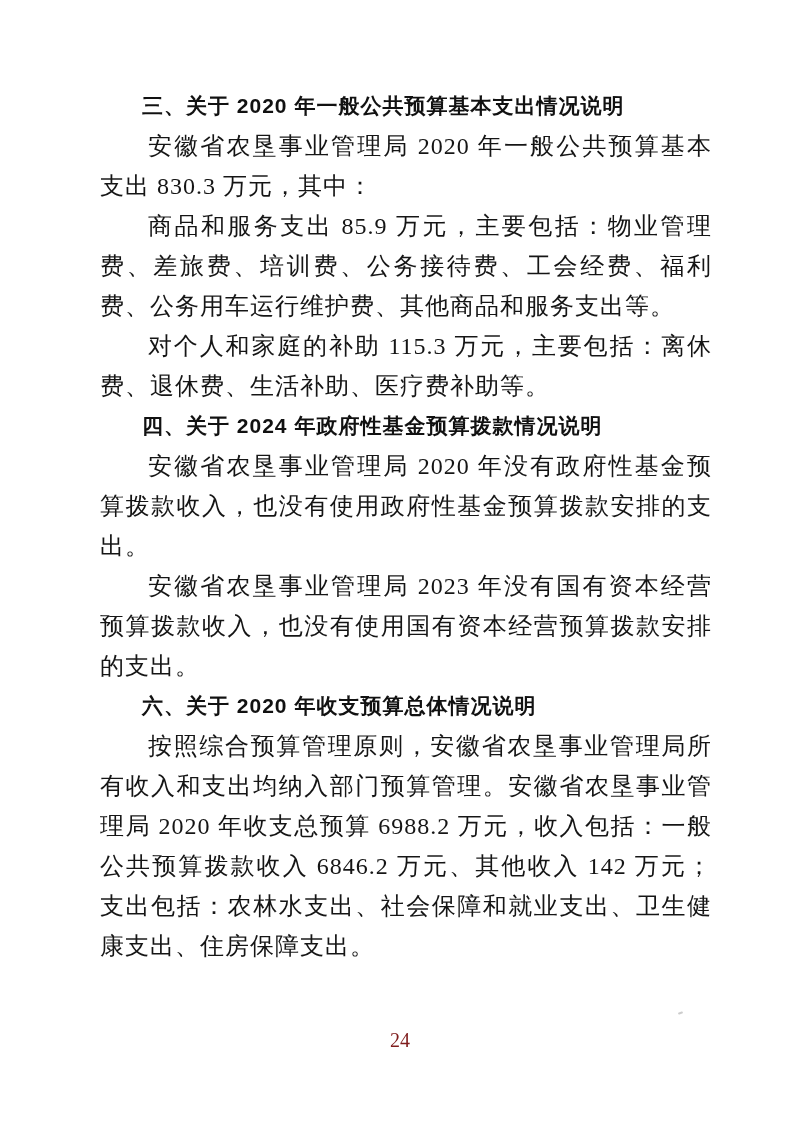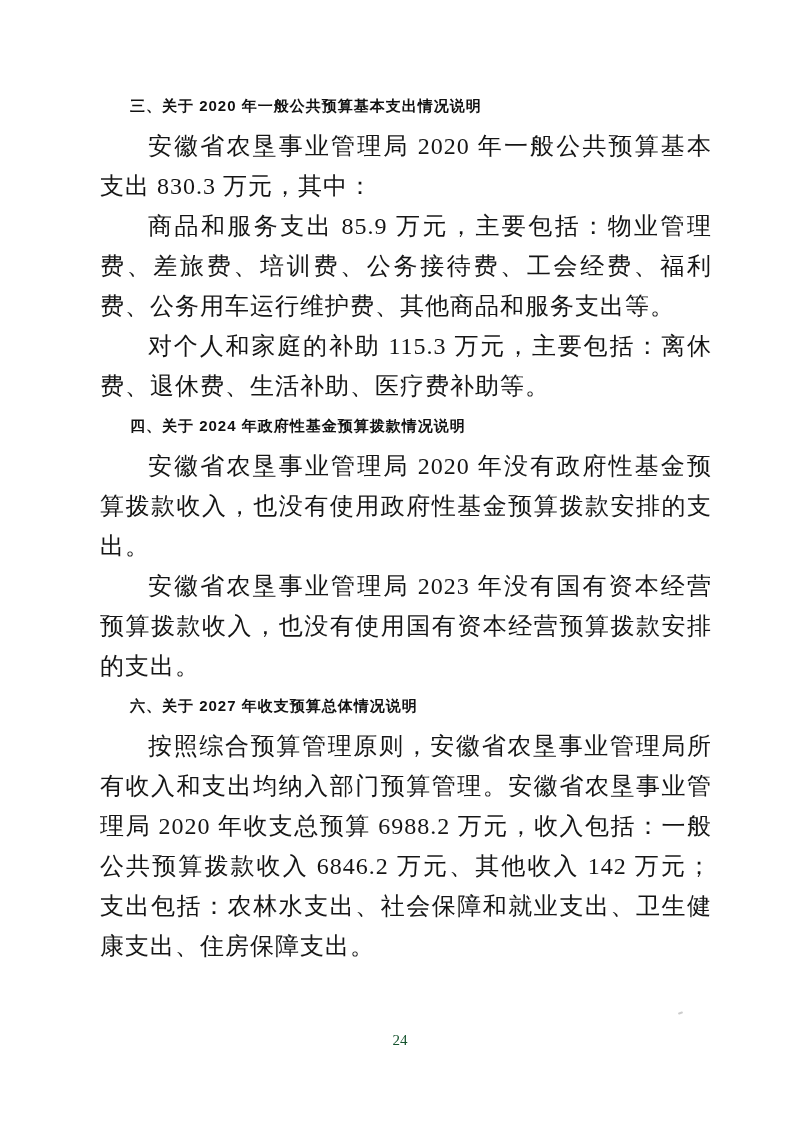--- a/index.html
+++ b/index.html
@@ -18,21 +18,21 @@
   .doc {
     position: absolute;
     left: 100px;
     top: 86px;
     width: 612px;
   }
   .heading {
     margin: 0;
     font-family: "Liberation Sans", "DejaVu Sans", sans-serif;
     font-weight: bold;
-    font-size: 15px;
+    font-size: 21px;
     line-height: 40px;
     letter-spacing: 1px;
     text-indent: 2em;
     color: #111111;
     white-space: nowrap;
   }
   .para {
     margin: 0;
     font-size: 24px;
     line-height: 40px;
@@ -44,23 +44,23 @@
   }
   .footer {
     position: absolute;
     left: 0;
     top: 1030px;
     width: 800px;
     text-align: center;
   }
   .page-number {
     font-family: "Liberation Serif", "DejaVu Serif", serif;
-    font-size: 15px;
+    font-size: 20px;
     line-height: 20px;
-    color: #14532d;
+    color: #7f1d1d;
   }
   .scan-speck {
     position: absolute;
     left: 678px;
     top: 1012px;
     width: 5px;
     height: 2px;
     background: #b8b8b8;
     border-radius: 1px;
     transform: rotate(-20deg);
@@ -82,21 +82,21 @@
   <section>
     <h2 class="heading">四、关于 2024 年政府性基金预算拨款情况说明</h2>
     <p class="para">安徽省农垦事业管理局 2020 年没有政府性基金预算拨款收入，也没有使用政府性基金预算拨款安排的支出。</p>
   </section>
 
   <section>
     <p class="para">安徽省农垦事业管理局 2023 年没有国有资本经营预算拨款收入，也没有使用国有资本经营预算拨款安排的支出。</p>
   </section>
 
   <section>
-    <h2 class="heading">六、关于 2027 年收支预算总体情况说明</h2>
+    <h2 class="heading">六、关于 2020 年收支预算总体情况说明</h2>
     <p class="para">按照综合预算管理原则，安徽省农垦事业管理局所有收入和支出均纳入部门预算管理。安徽省农垦事业管理局 2020 年收支总预算 6988.2 万元，收入包括：一般公共预算拨款收入 6846.2 万元、其他收入 142 万元；支出包括：农林水支出、社会保障和就业支出、卫生健康支出、住房保障支出。</p>
   </section>
 
 </main>
 
 <div class="scan-speck"></div>
 
 <footer class="footer">
   <span class="page-number">24</span>
 </footer>

